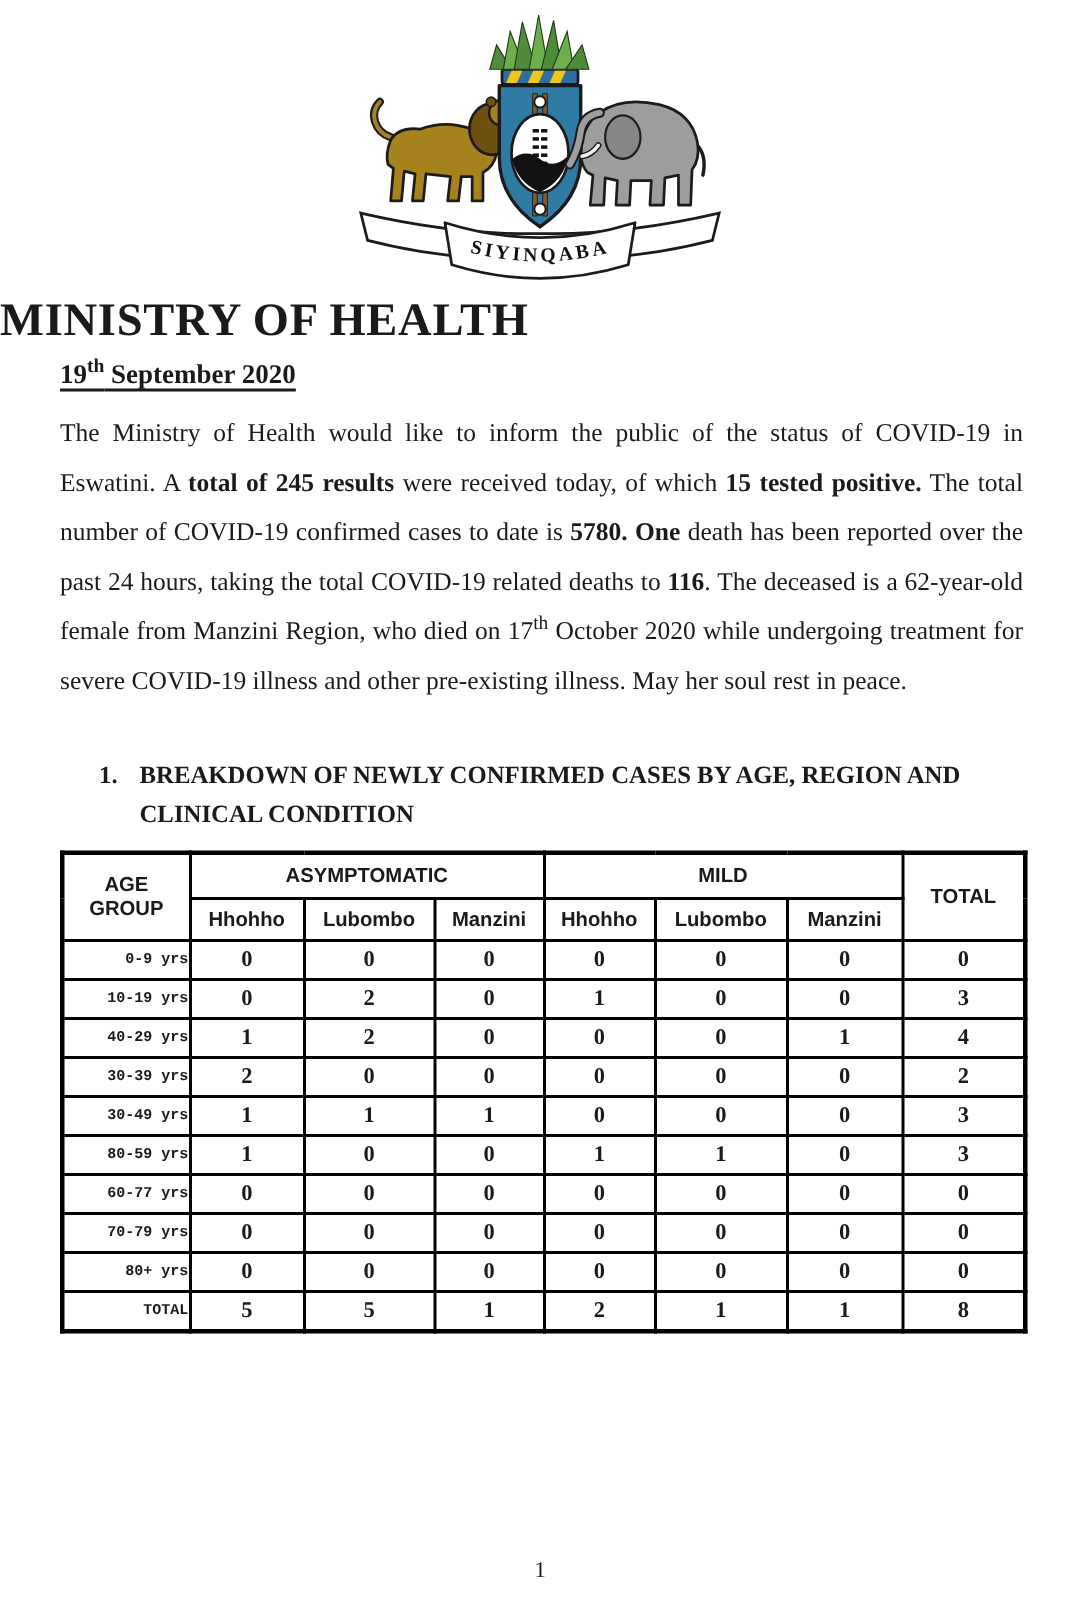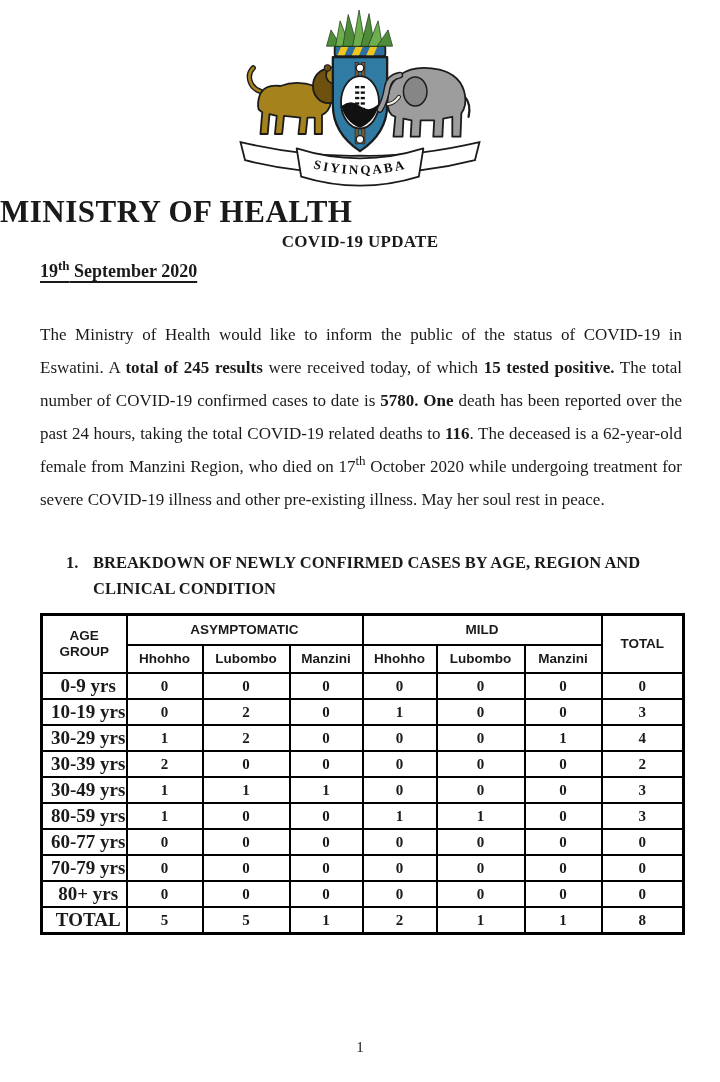--- a/index.html
+++ b/index.html
@@ -28,21 +28,21 @@
     font-weight:bold;letter-spacing:0.3px;
   }
   .doc-date{
     margin:9px 0 0 40px;
     font-size:18px;font-weight:bold;
     text-decoration:underline;
     text-decoration-thickness:2px;
     text-underline-offset:4px;
   }
   .body-par{
-    margin:36px 38px 0 40px;
+    margin:12px 38px 0 40px;
     font-size:17px;
     line-height:33px;
     text-align:justify;
   }
   .body-par sup, .doc-date sup{font-size:13px;line-height:0;}
   .section-heading{
     display:flex;
     margin:34px 40px 0 66px;
     font-size:16.5px;line-height:26px;
     font-weight:bold;
@@ -62,23 +62,23 @@
   }
   table.cases th{
     font-family:"Liberation Sans", sans-serif;
     font-size:13.5px;line-height:16px;
     font-weight:bold;text-align:center;
   }
   table.cases tr.group-row th{height:28px;}
   table.cases tr.region-row th{height:26px;}
   table.cases td{height:24px;}
   table.cases td.label{
-    font-family:Liberation Serif, serif;
-    font-size:19px;font-weight:bold;
-    text-align:center;padding-left:8px;
+    font-family:Liberation Mono, monospace;
+    font-size:10px;font-weight:bold;
+    text-align:right;padding-left:8px;
   }
   table.cases td.val{
     font-family:"Liberation Serif", serif;
     font-size:15px;font-weight:bold;
     text-align:center;
   }
   .page-number{
     position:absolute;left:0;bottom:26px;
     width:100%;text-align:center;
     font-size:15px;
@@ -171,21 +171,20 @@
         <path d="M80,153 Q150,175 220,153 L215,184 Q150,204 85,184 Z" fill="#ffffff" stroke="#1b1b1b" stroke-width="2" stroke-linejoin="round"></path>
         <path id="mottoPath" d="M88,172 Q150,191 212,172" fill="none"></path>
         <text font-family="Liberation Serif, serif" font-size="14.5" font-weight="bold" letter-spacing="2.5" fill="#111111">
           <textPath href="#mottoPath" startOffset="50%" text-anchor="middle">SIYINQABA</textPath>
         </text>
       </g>
     </svg>
   </div>
 
   <h1 class="doc-title">MINISTRY OF HEALTH</h1>
-  <h2 class="doc-subtitle">COVID-19 UPDATE</h2>
 
   <div class="doc-date"><span>19</span><sup>th</sup><span> September 2020</span></div>
 
   <p class="body-par"><span>The Ministry of Health would like to inform the public of the status of COVID-19 in Eswatini. A </span><span style="font-weight: bold;">total of 245 results</span><span> were received today, of which </span><span style="font-weight: bold;">15 tested positive.</span><span> The total number of COVID-19 confirmed cases to date is </span><span style="font-weight: bold;">5780. One</span><span> death has been reported over the past 24 hours, taking the total COVID-19 related deaths to </span><span style="font-weight: bold;">116</span><span>. The deceased is a 62-year-old female from Manzini Region, who died on 17</span><sup>th</sup><span> October 2020 while undergoing treatment for severe COVID-19 illness and other pre-existing illness.  May her soul rest in peace.</span></p>
 
   <div class="section-heading">
     <span class="num">1.</span>
     <span class="htext">BREAKDOWN OF NEWLY CONFIRMED CASES BY AGE, REGION AND<br>CLINICAL CONDITION</span>
   </div>
 
@@ -231,21 +230,21 @@
           <td class="label">10-19 yrs</td>
           <td class="val">0</td>
           <td class="val">2</td>
           <td class="val">0</td>
           <td class="val">1</td>
           <td class="val">0</td>
           <td class="val">0</td>
           <td class="val">3</td>
         </tr>
         <tr>
-          <td class="label">30-29 yrs</td>
+          <td class="label">40-29 yrs</td>
           <td class="val">1</td>
           <td class="val">2</td>
           <td class="val">0</td>
           <td class="val">0</td>
           <td class="val">0</td>
           <td class="val">1</td>
           <td class="val">4</td>
         </tr>
         <tr>
           <td class="label">30-39 yrs</td>

